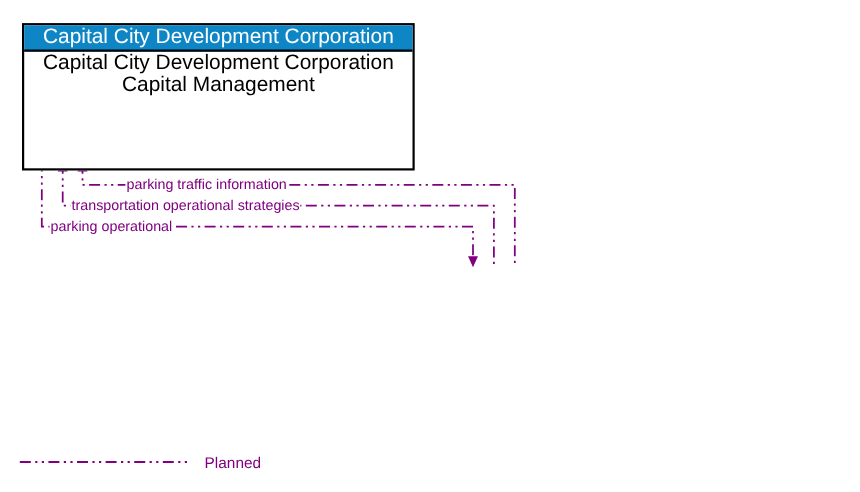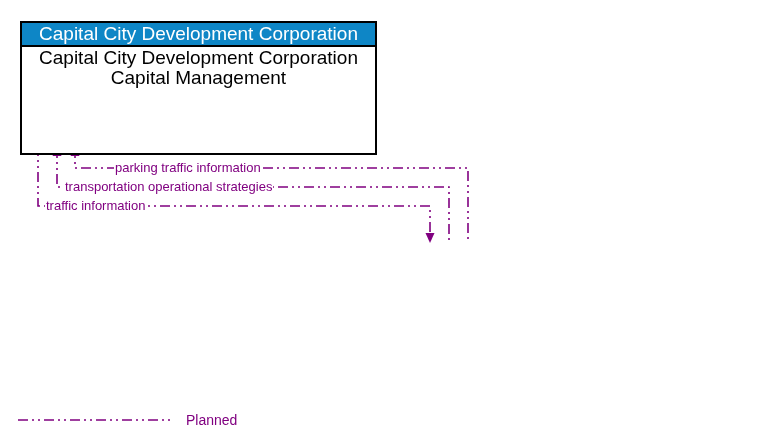--- a/index.html
+++ b/index.html
@@ -104,17 +104,17 @@
     <div class="entity-header">Capital City Development Corporation</div>
     <div class="entity-body">
       <div>Capital City Development Corporation</div>
       <div>Capital Management</div>
     </div>
   </div>
 
 
   <span class="flow-label" style="left:86px; top:161px;margin-left:28px;">parking traffic information</span>
   <span class="flow-label" style="left:64px; top:180px;">transportation operational strategies</span>
-  <span class="flow-label" style="left:45px; top:199px;">traffic information</span>
+  <span class="flow-label" style="left:45px; top:199px;">parking operational</span>
 
   <span class="legend-label" style="left:186px; top:412px;">Planned</span>
 
 </div>
 
 </body></html>

